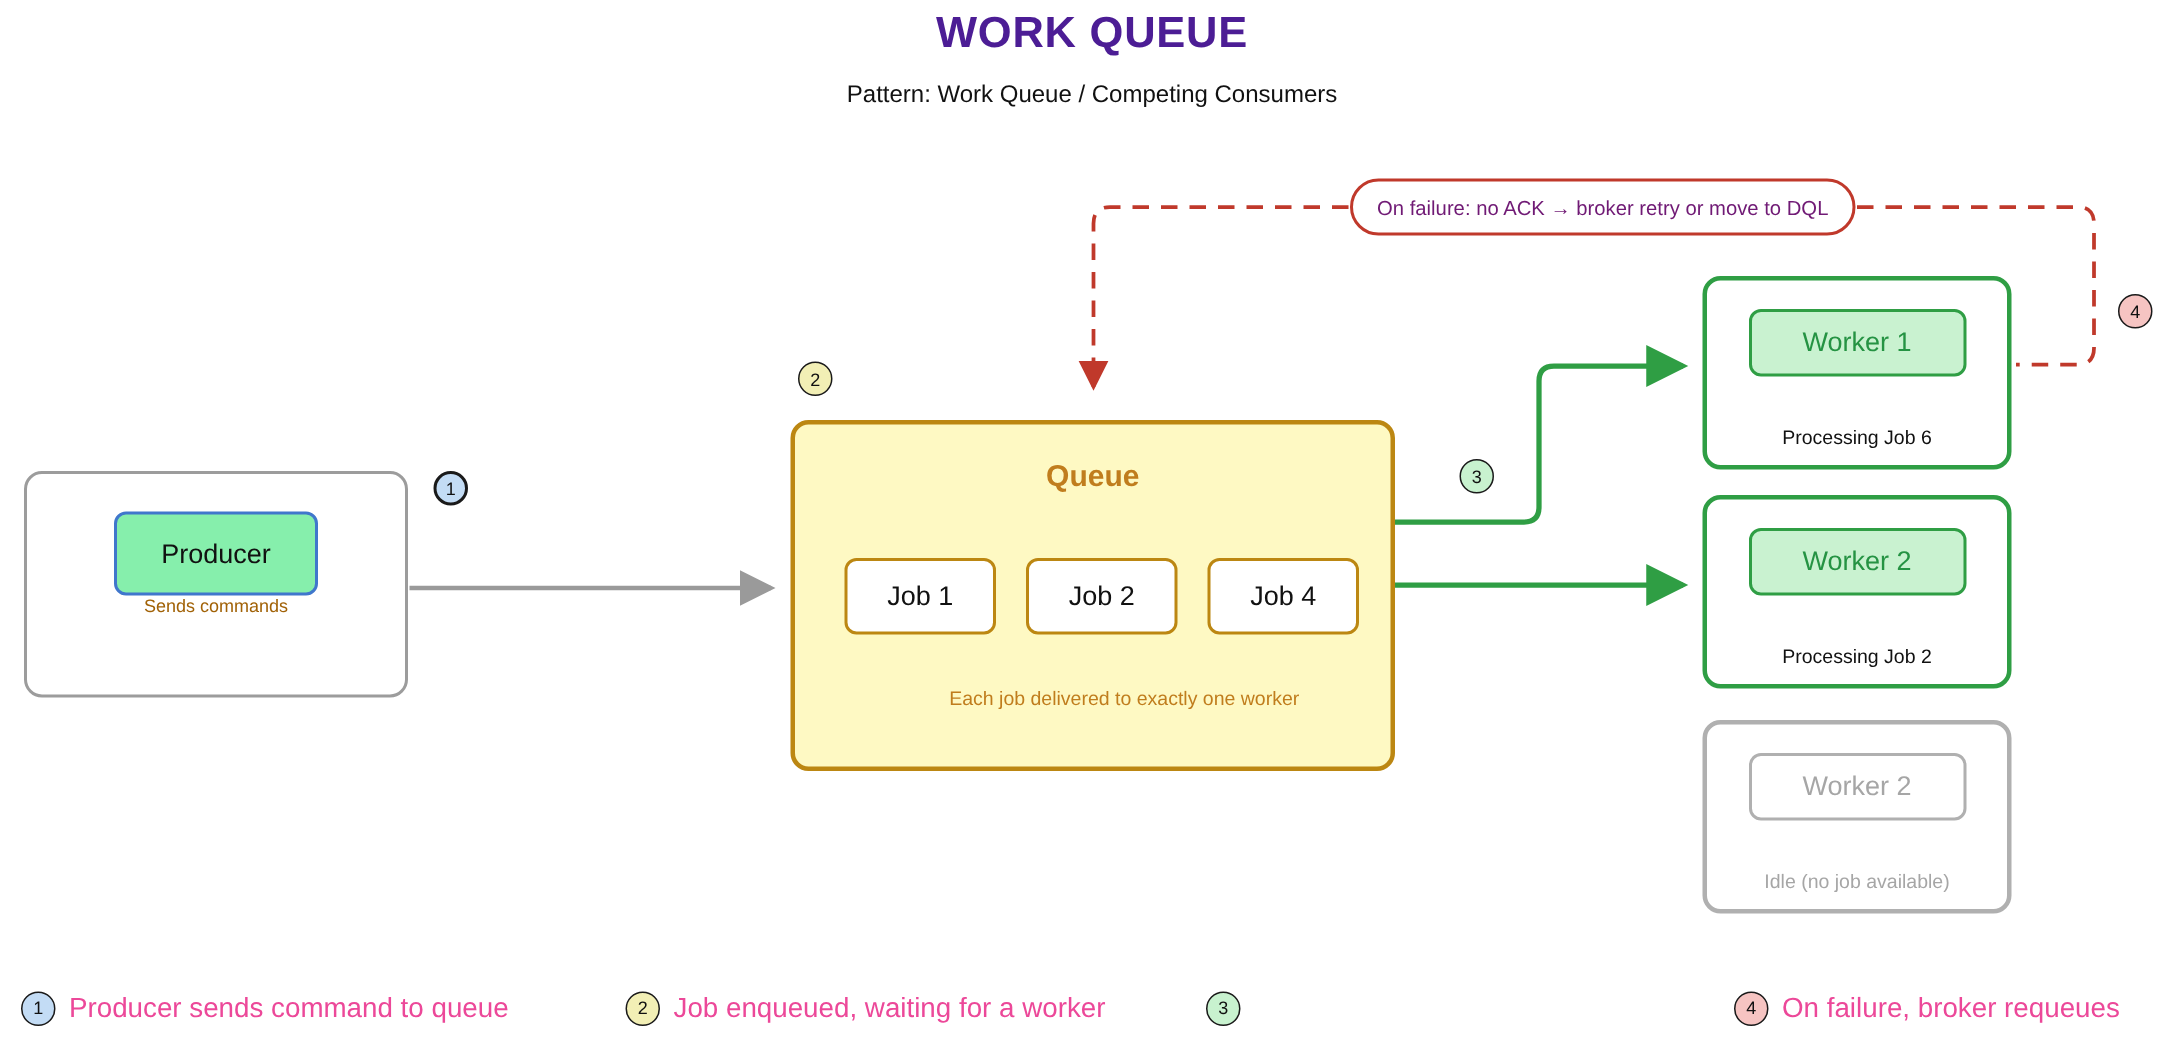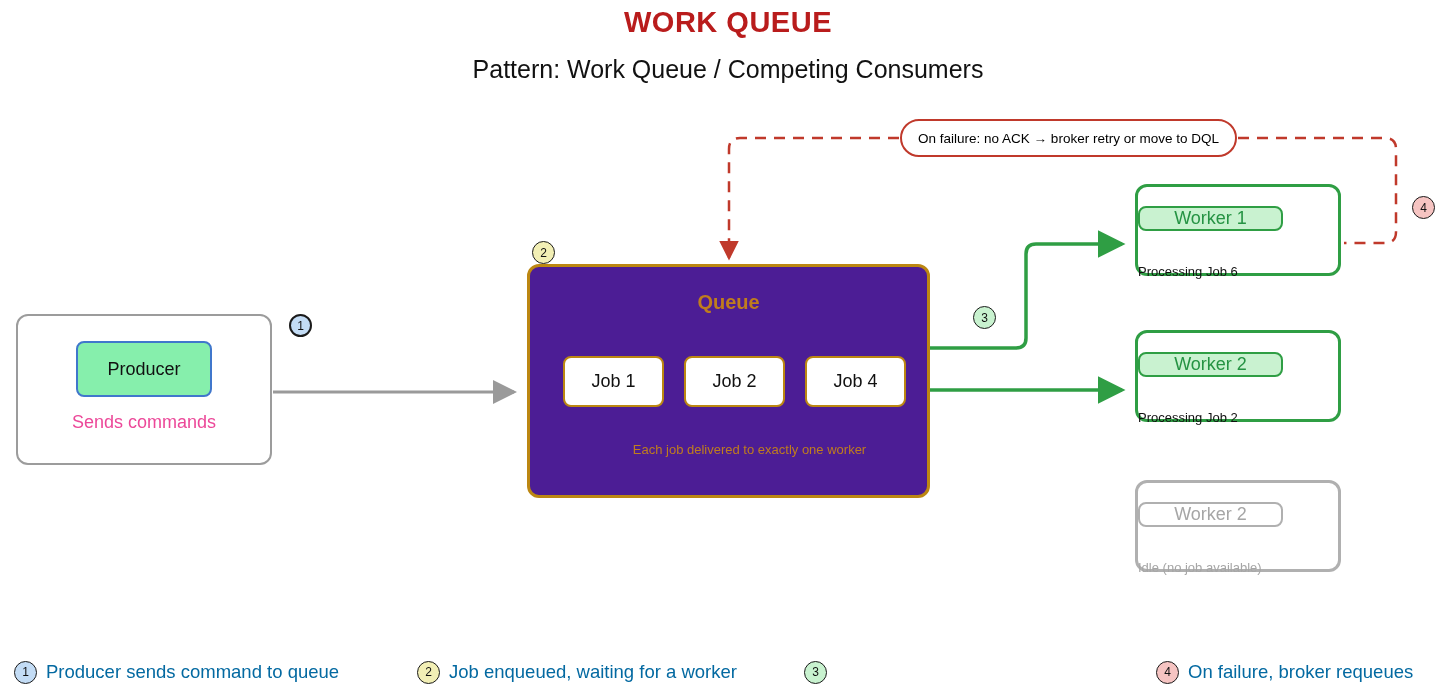--- a/index.html
+++ b/index.html
@@ -1,70 +1,70 @@
 <!DOCTYPE html>
 <html><head>
 <meta charset="utf-8">
 <style>
   html,body{margin:0;padding:0;background:#fff;font-family:"Liberation Sans",sans-serif;}
   .canvas{position:relative;width:1456px;height:695px;background:#fff;overflow:hidden;}
 
   .title{position:absolute;top:6px;left:0;width:100%;text-align:center;
-         font-size:29px;font-weight:800;letter-spacing:.5px;color:#b91c1c;margin:0;}
+         font-size:29px;font-weight:800;letter-spacing:.5px;color:#4c1d95;margin:0;}
   .subtitle{position:absolute;top:55px;left:0;width:100%;text-align:center;
-            font-size:25px;color:#111;}
+            font-size:16px;color:#111;}
 
   svg.connectors{position:absolute;left:0;top:0;pointer-events:none;}
 
   .callout{position:absolute;left:900px;top:119px;width:337px;height:38px;
            border:2.5px solid #c0392b;border-radius:20px;background:#fff;
            display:flex;align-items:center;justify-content:center;box-sizing:border-box;}
-  .callout span{font-size:13.5px;color:#000000;white-space:nowrap;text-align:center;}
+  .callout span{font-size:13.5px;color:#701a75;white-space:nowrap;text-align:center;}
 
   .node{position:absolute;background:#fff;box-sizing:border-box;border-radius:12px;}
 
   .producer{left:16px;top:314px;width:256px;height:151px;border:2.5px solid #9c9c9c;
             display:flex;flex-direction:column;align-items:center;}
   .producer .inner{margin-top:25px;width:136px;height:56px;background:#86efac;
             border:2px solid #4077cc;border-radius:8px;display:flex;align-items:center;
             justify-content:center;box-sizing:border-box;font-size:18px;color:#111;}
-  .producer .caption{margin-top:15px;font-size:18px;color:#ec4899;}
+  .producer .caption{font-size:12px;color:#a16207;}
 
-  .queue{left:527px;top:264px;width:403px;height:234px;background:#4c1d95;
+  .queue{left:527px;top:280px;width:403px;height:234px;background:#fef9c3;
          border:3px solid #bc8712;}
   .queue-title{margin-top:24px;text-align:center;font-size:20px;font-weight:700;color:#c07d1d;}
   .jobs{display:flex;justify-content:center;gap:20px;margin-top:42px;padding-left:12px;}
   .job{width:101px;height:51px;background:#fff;border:2px solid #bc8712;border-radius:8px;
        display:flex;align-items:center;justify-content:center;box-sizing:border-box;
        font-size:18px;color:#111;}
   .queue-caption{margin-top:35px;text-align:center;font-size:13px;color:#c07d1d;padding-left:42px;}
 
-  .worker{left:1135px;width:206px;height:92px;border:3px solid #2f9e44;
-          display:flex;flex-direction:column;align-items:flex-start;gap:20px;}
+  .worker{left:1135px;width:206px;height:129px;border:3px solid #2f9e44;
+          display:flex;flex-direction:column;align-items:center;gap:20px;}
   .worker.w1{top:184px;} .worker.w2{top:330px;} .worker.idle{top:480px;border-color:#b0b0b0;}
   .worker .inner{margin-top:19px;width:145px;height:45px;background:#c9f2d0;
           border:2.5px solid #2f9e44;border-radius:8px;display:flex;align-items:center;
           justify-content:center;box-sizing:border-box;font-size:18px;color:#259343;}
   .worker.idle .inner{background:#fff;border-color:#b0b0b0;color:#a6a6a6;}
   .worker .status{margin-top:13px;font-size:13px;color:#111;}
   .worker.idle .status{color:#a6a6a6;}
 
   .badge{position:absolute;width:23px;height:23px;border-radius:50%;border:1.5px solid #1a1a1a;
          display:flex;align-items:center;justify-content:center;font-size:12px;color:#111;
          box-sizing:border-box;background:#fff;}
   .badge.b1{left:289px;top:314px;background:#c3dcf5;border-width:2.5px;}
   .badge.b2{left:532px;top:241px;background:#f2efb5;}
   .badge.b3{left:973px;top:306px;background:#c8f2cf;}
   .badge.b4{left:1412px;top:196px;background:#f6c4c2;}
 
   .legend-item{position:absolute;top:659px;height:26px;display:flex;align-items:center;gap:9px;}
   .legend-item .lbadge{position:static;width:23px;height:23px;border-radius:50%;
          border:1.5px solid #1a1a1a;display:flex;align-items:center;justify-content:center;
          font-size:12px;color:#111;box-sizing:border-box;flex:none;}
-  .legend-item .ltext{font-size:18.5px;color:#0369a1;white-space:nowrap;}
+  .legend-item .ltext{font-size:18.5px;color:#ec4899;white-space:nowrap;}
   .legend-item.l1{left:14px;} .legend-item.l2{left:417px;}
   .legend-item.l3{left:804px;} .legend-item.l4{left:1156px;}
   .l1 .lbadge{background:#c3dcf5;} .l2 .lbadge{background:#f2efb5;}
   .l3 .lbadge{background:#c8f2cf;} .l4 .lbadge{background:#f6c4c2;}
 </style>
 </head>
 <body>
 
 <div class="canvas">
 

